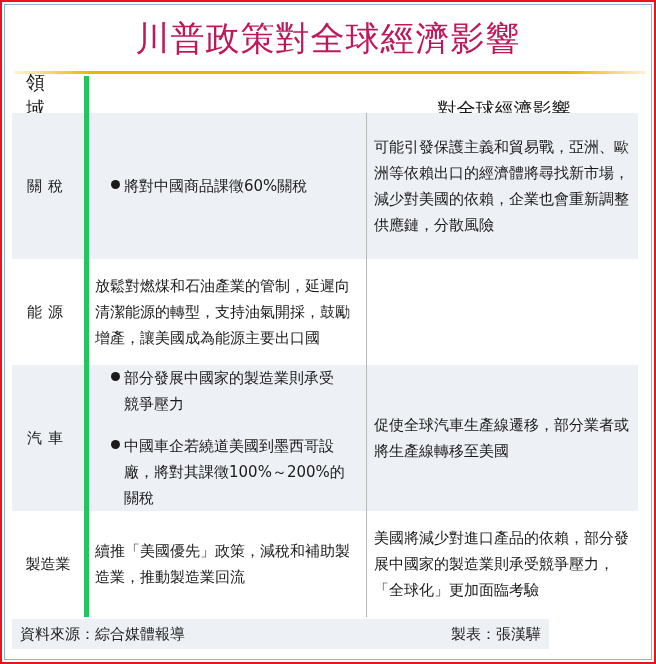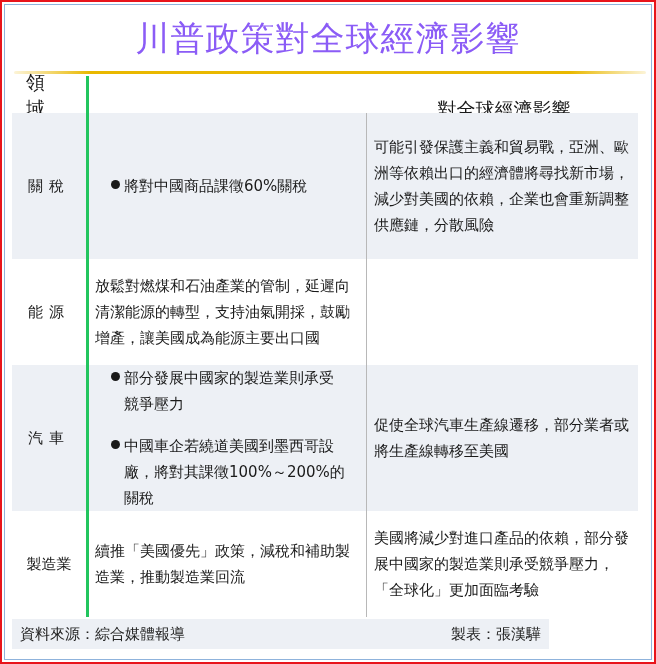--- a/index.html
+++ b/index.html
@@ -1,26 +1,26 @@
 <!DOCTYPE html>
 <html><head>
 <meta charset="utf-8">
 <style>
   html, body { margin:0; padding:0; background:#ffffff; }
   body { width:656px; height:664px; overflow:hidden; font-family:"DejaVu Sans", sans-serif; }
   .frame { position:absolute; left:0; top:0; width:652px; height:660px; border:2px solid #e8141b; background:#fff; }
   .inner { position:absolute; left:2px; top:2px; width:646px; height:654px; border:1px solid #8fb3dc; background:#fff; }
-  .title { position:absolute; left:0; width:100%; top:18px; text-align:center; font-size:34px; color:#8b5cf6; letter-spacing:1px; line-height:40px; }
+  .title { position:absolute; left:0; width:100%; top:18px; text-align:center; font-size:34px; color:#be185d; letter-spacing:1px; line-height:40px; }
   .goldline { position:absolute; left:14px; right:10px; top:71px; height:3px;
     background:linear-gradient(90deg, rgba(240,200,60,0.2) 0%, #e9b800 12%, #e9b800 88%, rgba(240,200,60,0.2) 100%); border-radius:2px; }
   .table { position:absolute; left:12px; top:76px; width:626px; }
   .row { position:absolute; left:0; width:626px; display:flex; }
   .row.shade { background:#edf0f5; }
   .cell { box-sizing:border-box; display:flex; align-items:center; font-size:15px; color:#1a1a1a; line-height:26px; }
-  .c1 { width:77px; justify-content:center; border-right:3px solid #22c55e; letter-spacing:6px; }
+  .c1 { width:77px; justify-content:center; border-right:5px solid #22c55e; letter-spacing:6px; }
   .c2 { width:278px; padding-left:6px; padding-right:4px; border-right:1px solid #b8b8b8; }
   .c3 { width:271px; padding-left:7px; padding-right:4px; }
   .hdr .cell { font-size:19px; justify-content:center; }
   .hdr .c1 { letter-spacing:16px; padding-left:14px; }
   .bul { display:block; }
   .bul p { margin:16px; }
   .bul .item { padding-left:13px; text-indent:-13px; }
   .dot { display:inline-block; width:9px; height:9px; border-radius:50%; background:#1a1a1a; margin-right:4px; vertical-align:2px; text-indent:0; }
   .footer { position:absolute; left:12px; top:619px; width:537px; height:30px; background:#edf0f5; display:flex; justify-content:space-between; align-items:center; font-size:15px; color:#222; }
   .footer span { padding:0 8px; }

